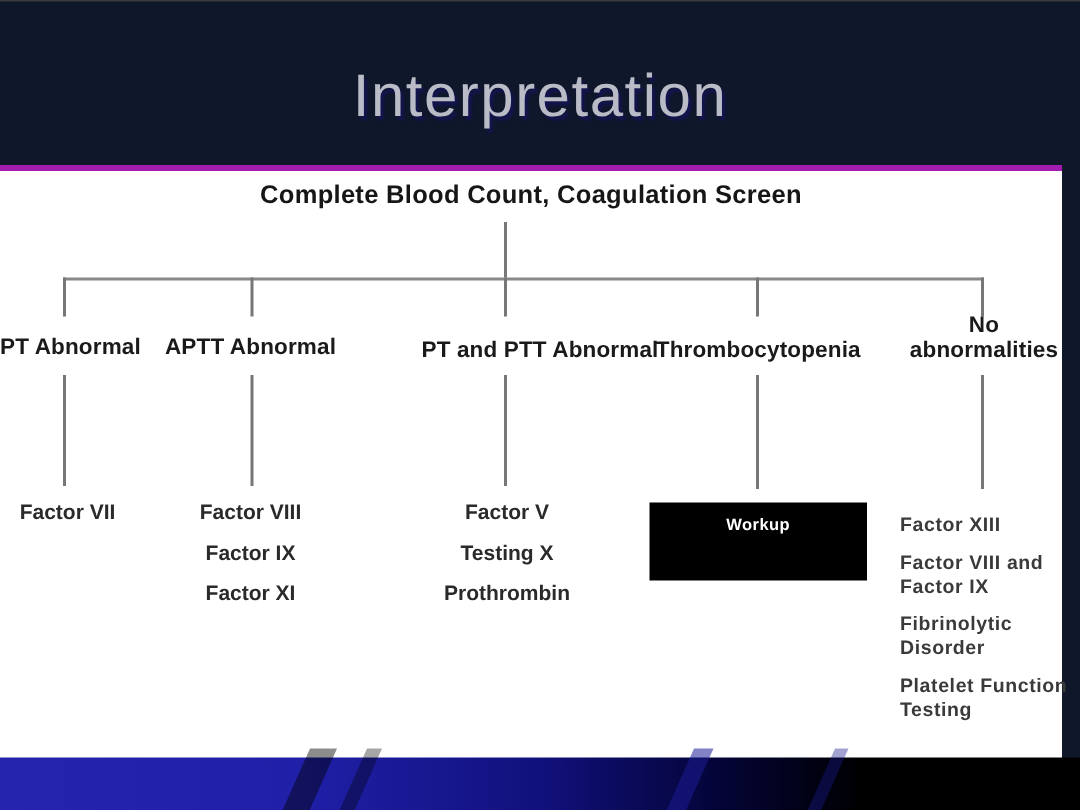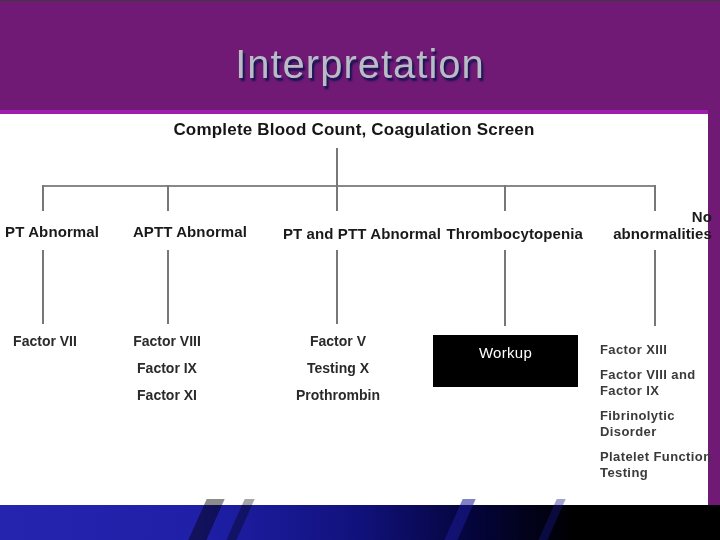--- a/index.html
+++ b/index.html
@@ -1,17 +1,17 @@
 <!DOCTYPE html>
 <html><head>
 <meta charset="utf-8">
 <style>
   html,body{margin:0;padding:0;background:#000;}
   .slide{
-    position:relative;width:720px;height:540px;background:#701a75;
+    position:relative;width:720px;height:540px;background:#0f172a;
     overflow:hidden;font-family:"Liberation Sans",sans-serif;
   }
   .top-hairline{position:absolute;left:0;top:0;width:720px;height:1px;background:#3a3a3a;}
   .slide-title{
     position:absolute;left:0;top:42px;width:720px;text-align:center;
     font-size:40px;font-weight:400;color:#b9bcc6;letter-spacing:1px;
     text-shadow:2px 3px 2px #141452;
   }
   
   .canvas{
@@ -26,21 +26,21 @@
   .hline{position:absolute;height:2px;background:#888;}
   .stem{left:336px;top:34px;height:37px;}
   .rail{left:42px;top:71px;width:614px;}
   .drop1{left:42px;top:71px;height:26px;}
   .drop2{left:167px;top:71px;height:26px;}
   .drop3{left:336px;top:71px;height:26px;}
   .drop4{left:504px;top:71px;height:26px;}
   .drop5{left:654px;top:71px;height:26px;}
   .branch-label{
     position:absolute;font-size:15px;font-weight:700;color:#1a1a1a;
-    text-align:right;letter-spacing:.1px;
+    text-align:center;letter-spacing:.1px;
   }
   .bl1{left:-5px;top:109px;width:104px;}
   .bl2{left:87px;top:109px;width:160px;}
   .bl3{left:256px;top:111px;width:162px;margin-left:23px;}
   .bl4{left:428px;top:111px;width:155px;}
   .bl5{left:600px;top:94px;width:112px;line-height:17px;}
   .col1{left:42px;top:136px;height:74px;}
   .col2{left:167px;top:136px;height:74px;}
   .col3{left:336px;top:136px;height:74px;}
   .col4{left:504px;top:136px;height:76px;}
@@ -51,21 +51,21 @@
   }
   .fl1{left:-10px;top:220px;width:110px;}
   .fl2{left:83px;top:220px;width:168px;}
   .fl3{left:254px;top:220px;width:168px;}
   .factor-list .fitem{margin:0 0 13px 0;}
   .workup-box{
     position:absolute;left:433px;top:221px;width:145px;height:52px;
     background:#000;box-sizing:border-box;text-align:center;
   }
   .workup-box .wlabel{
-    margin-top:9px;color:#ffffff;font-size:15px;font-weight:400;letter-spacing:.3px;
+    margin-top:9px;color:#ffffff;font-size:11px;font-weight:700;letter-spacing:.3px;
   }
   .fl5{left:600px;top:228px;width:112px;position:absolute;
        font-weight:700;color:#3a3a3a;font-size:13px;line-height:16px;}
   .fl5 .gitem{margin:0 0 9px 0;letter-spacing:.4px;}
   
   .swoosh{
     position:absolute;left:0;top:505px;width:720px;height:35px;
     background:linear-gradient(90deg,#2424ae 0%,#1f1fa8 28%,#11117c 50%,#04043a 66%,#000 80%);
   }
   .streak{position:absolute;top:-6px;height:48px;transform:skewX(-24deg);}

